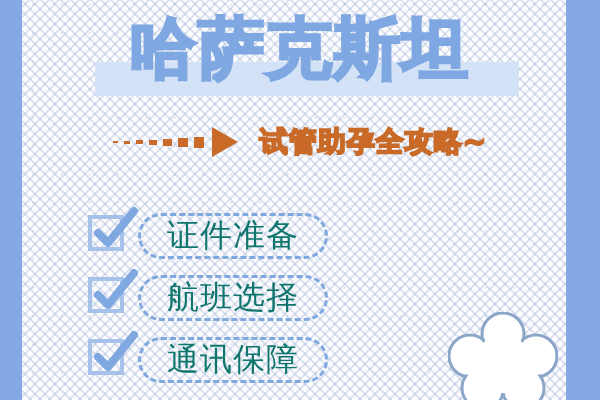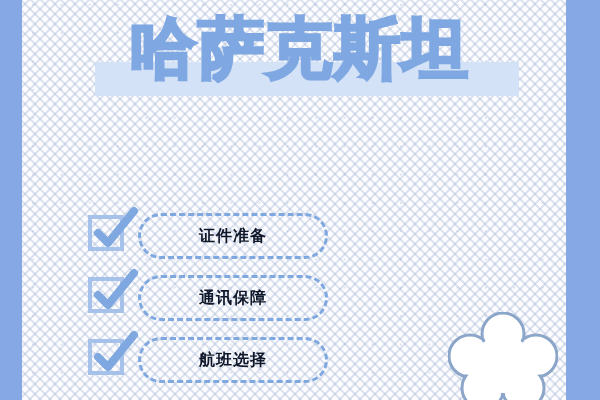--- a/index.html
+++ b/index.html
@@ -177,24 +177,24 @@
     height: 46px;
     border: 3px dashed #7FA8E0;
     border-radius: 26px;
     display: flex;
     align-items: center;
     justify-content: center;
     box-sizing: border-box;
   }
   .pill-label {
     font-family: "DejaVu Sans", "Liberation Sans", sans-serif;
-    font-size: 16px;
-    font-weight: bold;
+    font-size: 32px;
+    font-weight: normal;
     letter-spacing: 1px;
-    color: #0f172a;
+    color: #0f766e;
   }
 
   
   #badge {
     position: absolute;
     left: 448px;
     top: 312px;
     width: 110px;
     height: 96px;
   }
@@ -225,20 +225,33 @@
   <div id="bg-dots"></div>
 
   <div class="edge-band left"></div>
   <div class="edge-band right"></div>
 
   <div id="title-block">
     <div id="title-highlight"></div>
     <div id="title-text">哈萨克斯坦</div>
   </div>
 
+  <div id="subtitle-row">
+    <div id="arrow-dashes">
+      <span class="dash d1"></span>
+      <span class="dash d2"></span>
+      <span class="dash d3"></span>
+      <span class="dash d4"></span>
+      <span class="dash d5"></span>
+      <span class="dash d6"></span>
+      <span class="dash d7"></span>
+      <span id="arrow-head"></span>
+    </div>
+    <div id="subtitle-text">试管助孕全攻略~</div>
+  </div>
 
   <div id="checklist">
 
     <div class="check-row">
       <div class="checkbox">
         <span class="box"></span>
         <svg class="tick" viewBox="0 0 46 46">
           <path d="M8 24 L18 34 L44 2" fill="none" stroke="#7FA8E0" stroke-width="8" stroke-linecap="round" stroke-linejoin="round"></path>
         </svg>
       </div>
@@ -248,33 +261,33 @@
     </div>
 
     <div class="check-row">
       <div class="checkbox">
         <span class="box"></span>
         <svg class="tick" viewBox="0 0 46 46">
           <path d="M8 24 L18 34 L44 2" fill="none" stroke="#7FA8E0" stroke-width="8" stroke-linecap="round" stroke-linejoin="round"></path>
         </svg>
       </div>
       <div class="pill">
-        <span class="pill-label">通讯保障</span>
+        <span class="pill-label">航班选择</span>
       </div>
     </div>
 
     <div class="check-row">
       <div class="checkbox">
         <span class="box"></span>
         <svg class="tick" viewBox="0 0 46 46">
           <path d="M8 24 L18 34 L44 2" fill="none" stroke="#7FA8E0" stroke-width="8" stroke-linecap="round" stroke-linejoin="round"></path>
         </svg>
       </div>
       <div class="pill">
-        <span class="pill-label">航班选择</span>
+        <span class="pill-label">通讯保障</span>
       </div>
     </div>
 
   </div>
 
   <div id="badge">
     <svg width="110" height="96" viewBox="0 0 110 96">
       <g fill="#ffffff" stroke="#8CA6C9" stroke-width="3">
         <circle cx="55" cy="22" r="21"></circle>
         <circle cx="22" cy="44" r="21"></circle>

